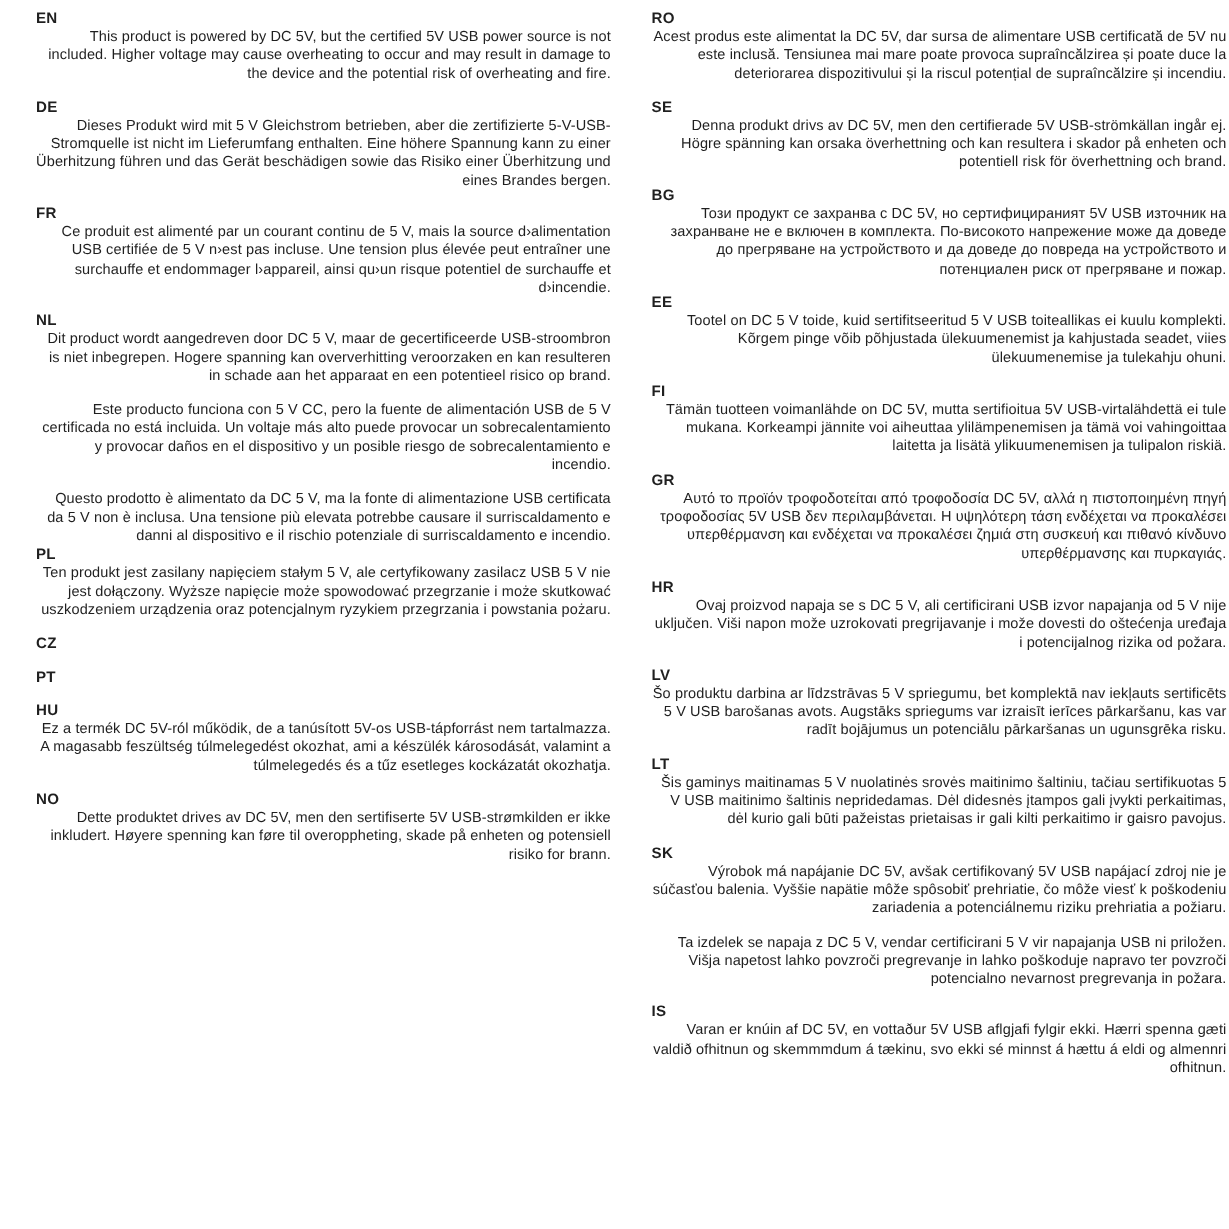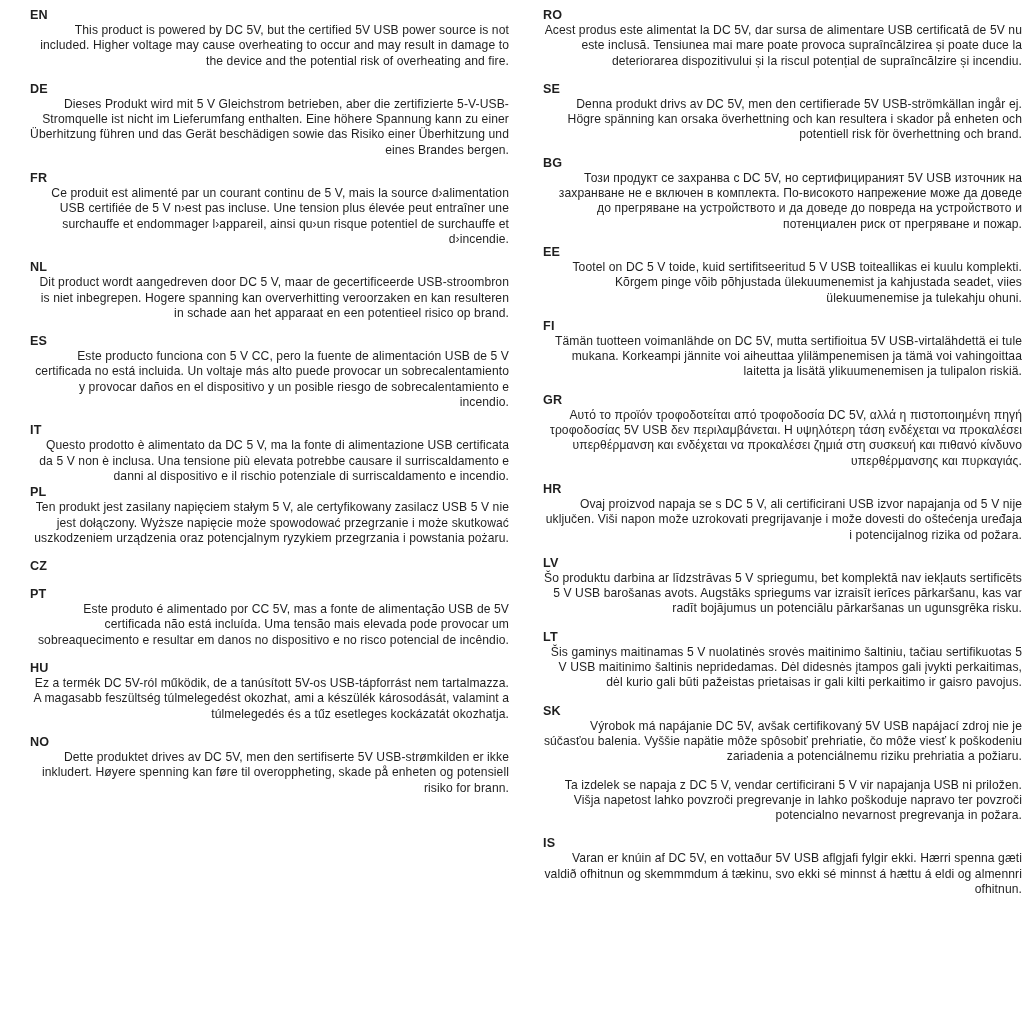--- a/index.html
+++ b/index.html
@@ -67,37 +67,34 @@
       </section>
       <section class="lang-section">
         <h2 class="lang-code">FR</h2>
         <p class="lang-text">Ce produit est alimenté par un courant continu de 5 V, mais la source d›alimentation USB certifiée de 5 V n›est pas incluse. Une tension plus élevée peut entraîner une surchauffe et endommager l›appareil, ainsi qu›un risque potentiel de surchauffe et d›incendie.</p>
       </section>
       <section class="lang-section">
         <h2 class="lang-code">NL</h2>
         <p class="lang-text">Dit product wordt aangedreven door DC 5 V, maar de gecertificeerde USB-stroombron is niet inbegrepen. Hogere spanning kan oververhitting veroorzaken en kan resulteren in schade aan het apparaat en een potentieel risico op brand.</p>
       </section>
       <section class="lang-section">
-        <h2 class="lang-code">ES</h2>
         <p class="lang-text">Este producto funciona con 5 V CC, pero la fuente de alimentación USB de 5 V certificada no está incluida. Un voltaje más alto puede provocar un sobrecalentamiento y provocar daños en el dispositivo y un posible riesgo de sobrecalentamiento e incendio.</p>
       </section>
       <section class="lang-section">
-        <h2 class="lang-code">IT</h2>
         <p class="lang-text">Questo prodotto è alimentato da DC 5 V, ma la fonte di alimentazione USB certificata da 5 V non è inclusa. Una tensione più elevata potrebbe causare il surriscaldamento e danni al dispositivo e il rischio potenziale di surriscaldamento e incendio.</p>
       </section>
       <section class="lang-section tight">
         <h2 class="lang-code">PL</h2>
         <p class="lang-text">Ten produkt jest zasilany napięciem stałym 5 V, ale certyfikowany zasilacz USB 5 V nie jest dołączony. Wyższe napięcie może spowodować przegrzanie i może skutkować uszkodzeniem urządzenia oraz potencjalnym ryzykiem przegrzania i powstania pożaru.</p>
       </section>
       <section class="lang-section">
         <h2 class="lang-code">CZ</h2>
       </section>
       <section class="lang-section">
         <h2 class="lang-code">PT</h2>
-        <p class="lang-text">Este produto é alimentado por CC 5V, mas a fonte de alimentação USB de 5V certificada não está incluída. Uma tensão mais elevada pode provocar um sobreaquecimento e resultar em danos no dispositivo e no risco potencial de incêndio.</p>
       </section>
       <section class="lang-section">
         <h2 class="lang-code">HU</h2>
         <p class="lang-text">Ez a termék DC 5V-ról működik, de a tanúsított 5V-os USB-tápforrást nem tartalmazza. A magasabb feszültség túlmelegedést okozhat, ami a készülék károsodását, valamint a túlmelegedés és a tűz esetleges kockázatát okozhatja.</p>
       </section>
       <section class="lang-section">
         <h2 class="lang-code">NO</h2>
         <p class="lang-text">Dette produktet drives av DC 5V, men den sertifiserte 5V USB-strømkilden er ikke inkludert. Høyere spenning kan føre til overoppheting, skade på enheten og potensiell risiko for brann.</p>
       </section>
     </div>

